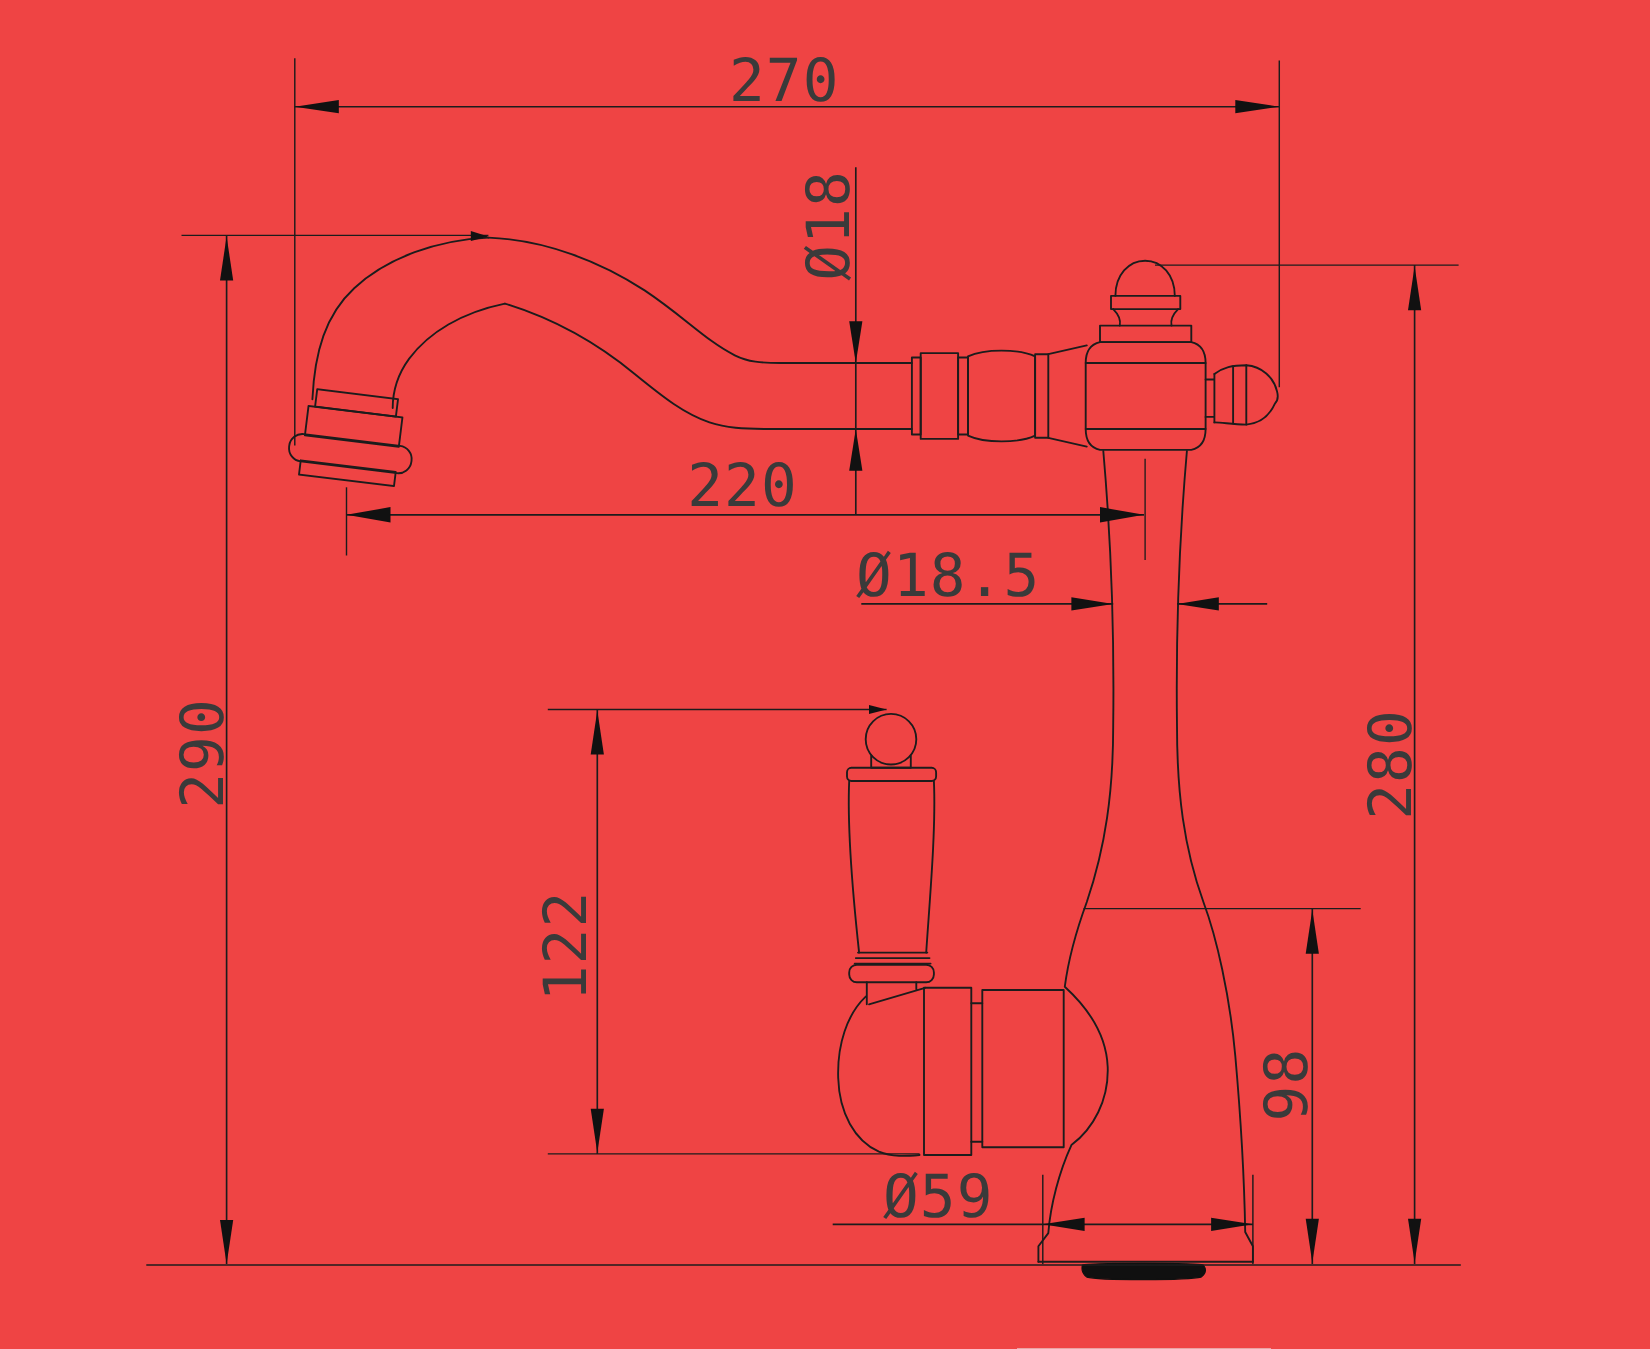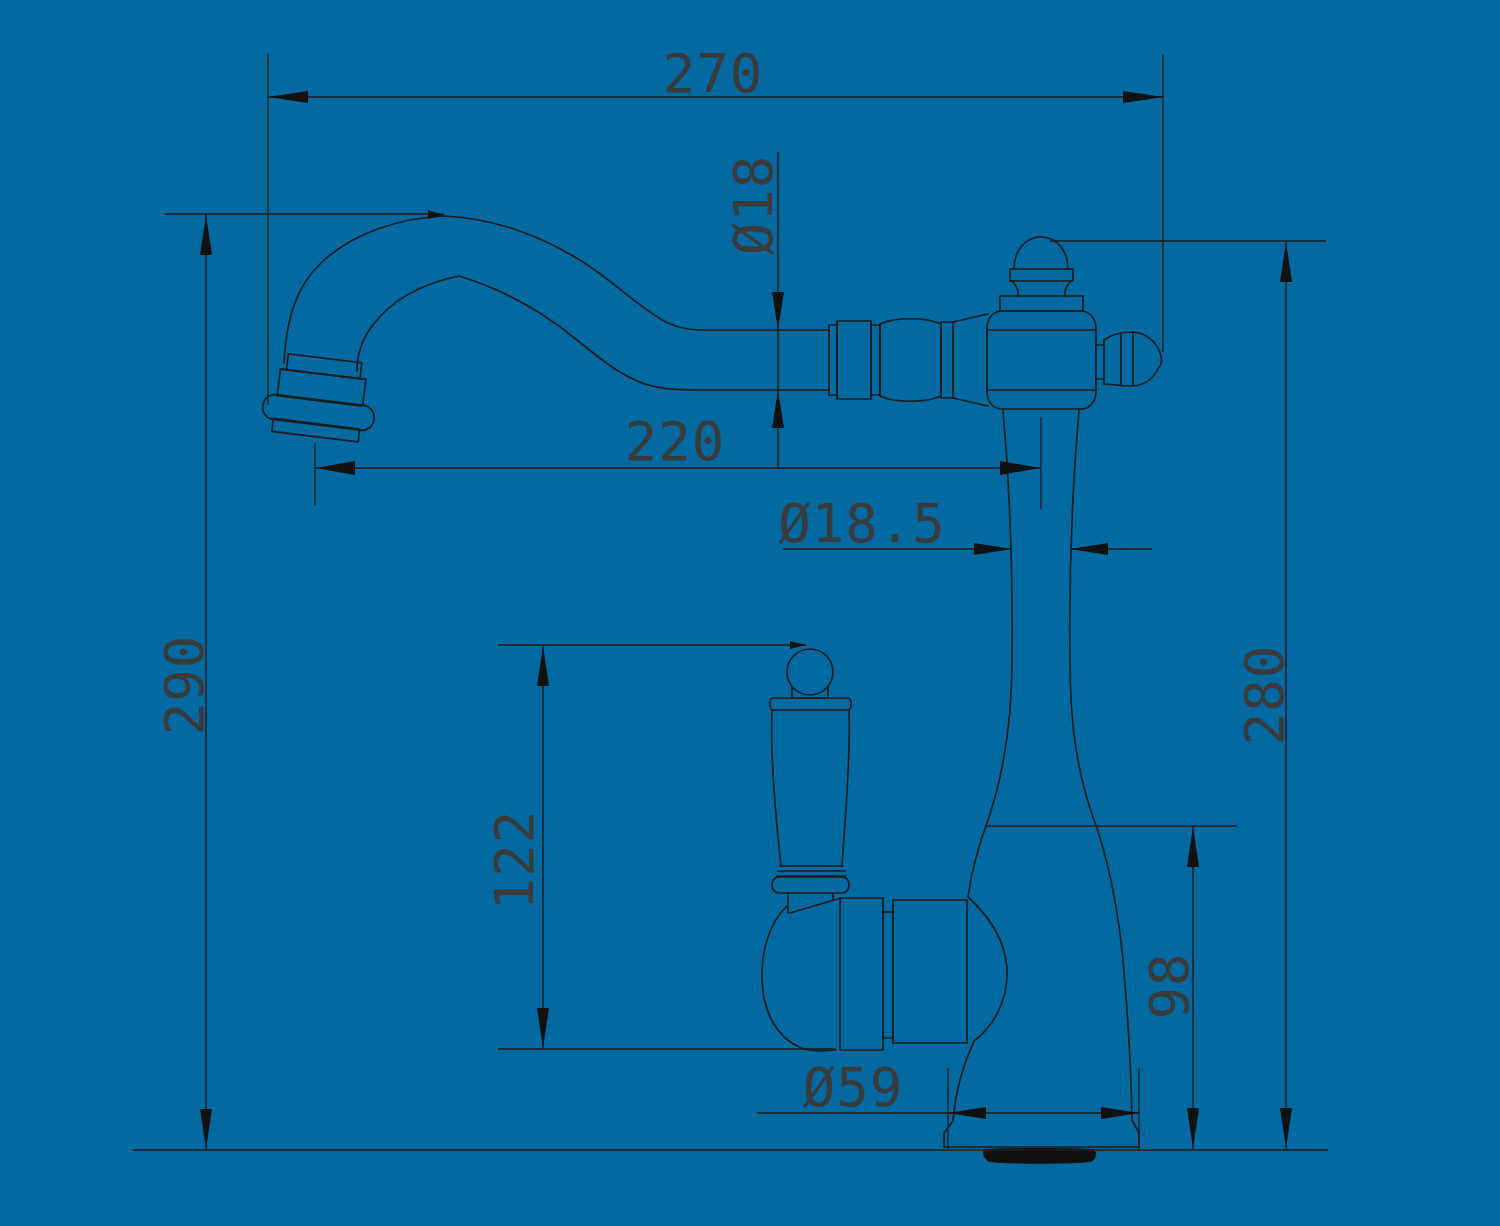--- a/index.html
+++ b/index.html
@@ -1,17 +1,17 @@
 <!DOCTYPE html>
 <html><head>
 <meta charset="utf-8">
 <style>
   html,body{margin:0;padding:0;background:#e8e8e8;}
   .stage{
-    width:1500px;height:1226px;position:relative;background:#0369a1;
+    width:1500px;height:1226px;position:relative;background:#ef4444;
     font-family:"DejaVu Sans Mono", monospace;
     overflow:hidden;
   }
   svg{display:block}
   .outline{fill:none;stroke:#1c1c1c;stroke-width:1.7;stroke-linecap:round;stroke-linejoin:round;}
   .dline{fill:none;stroke:#1c1c1c;stroke-width:1.5;stroke-linecap:butt;}
   .xline{fill:none;stroke:#1c1c1c;stroke-width:1.3;stroke-linecap:butt;}
   .cline{fill:none;stroke:#1c1c1c;stroke-width:1.2;}
   .arrow{fill:#111111;stroke:none;}
   .dimtext{

